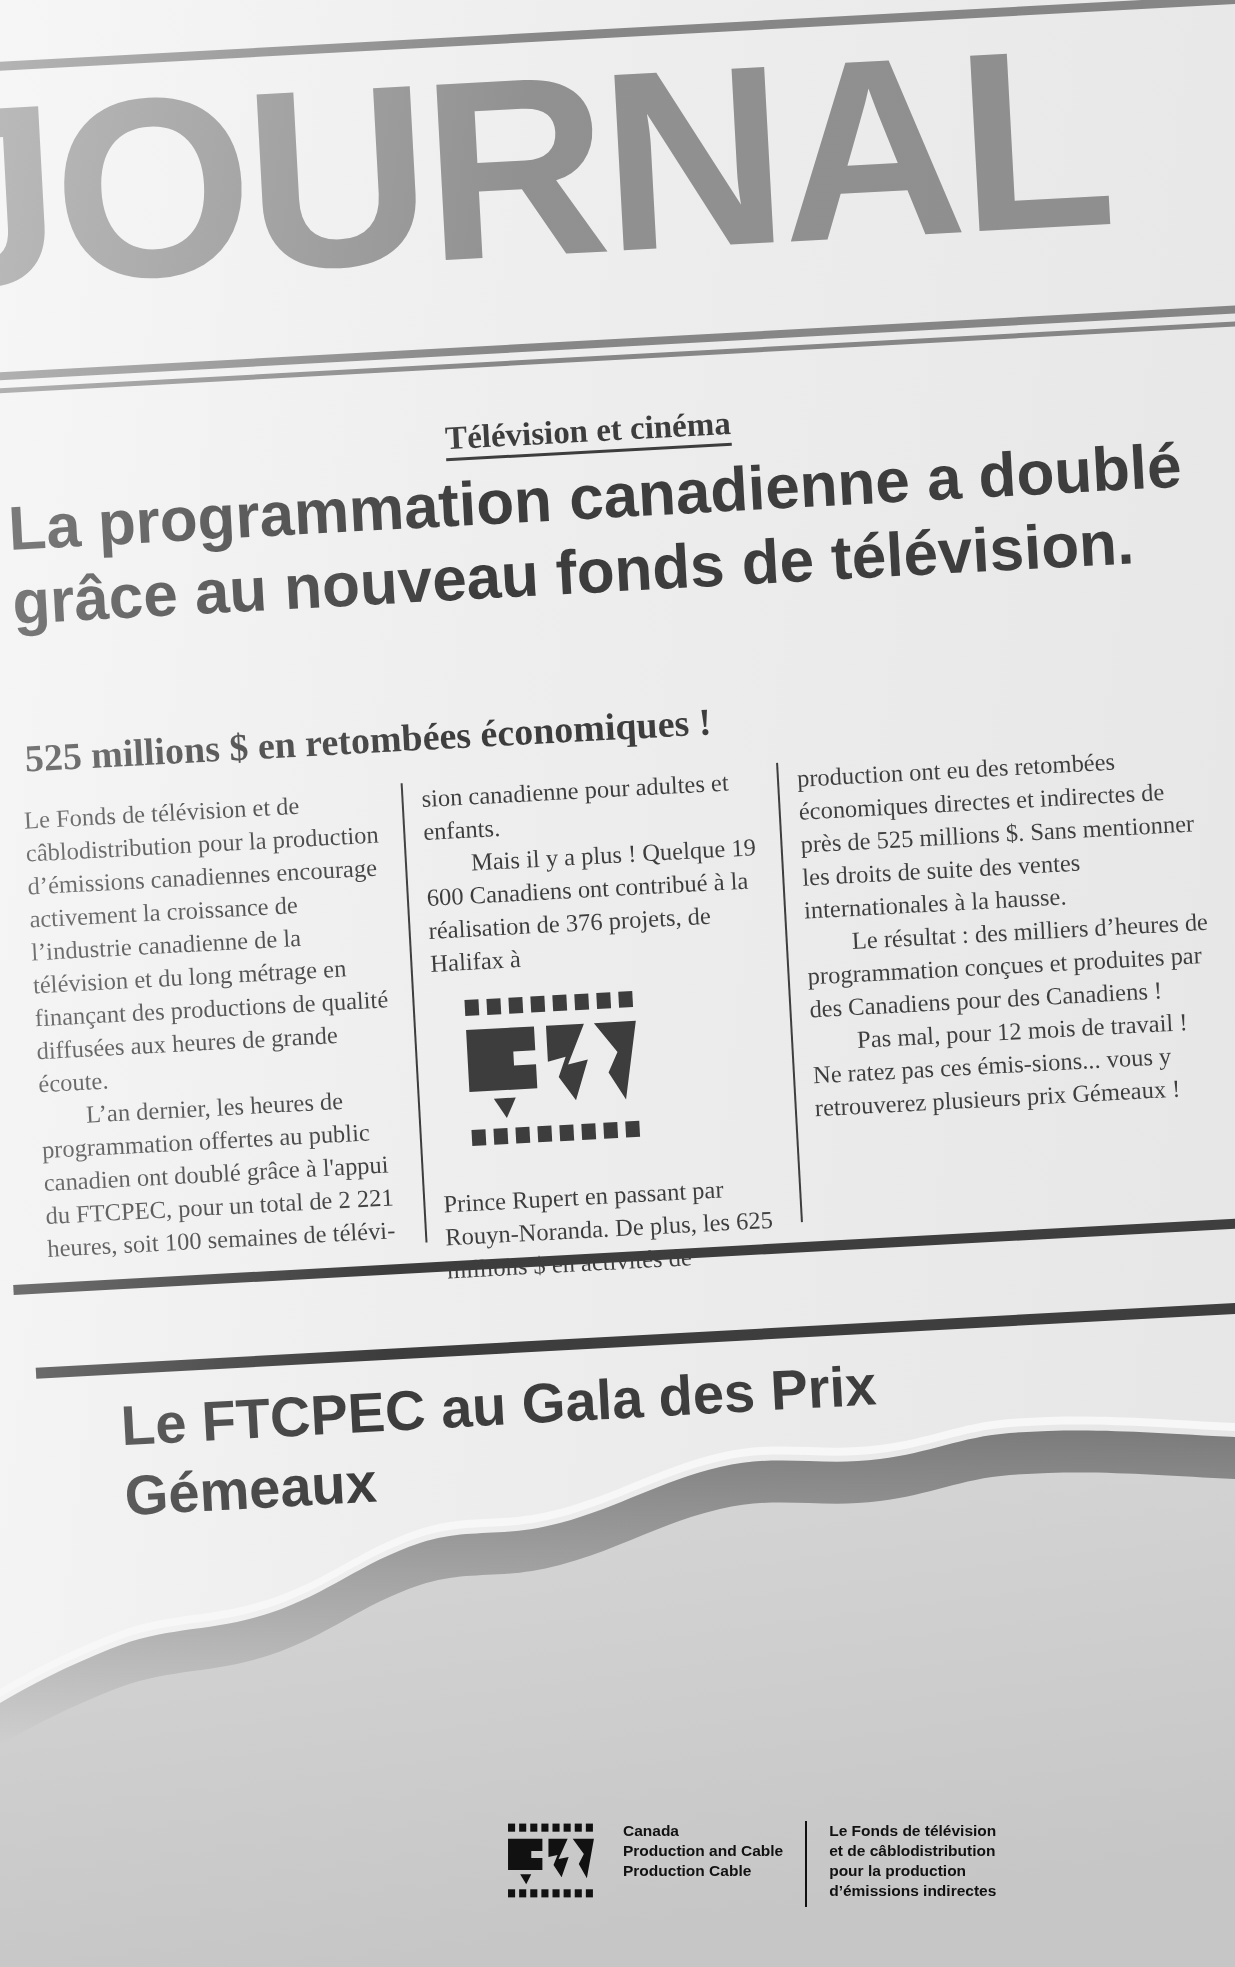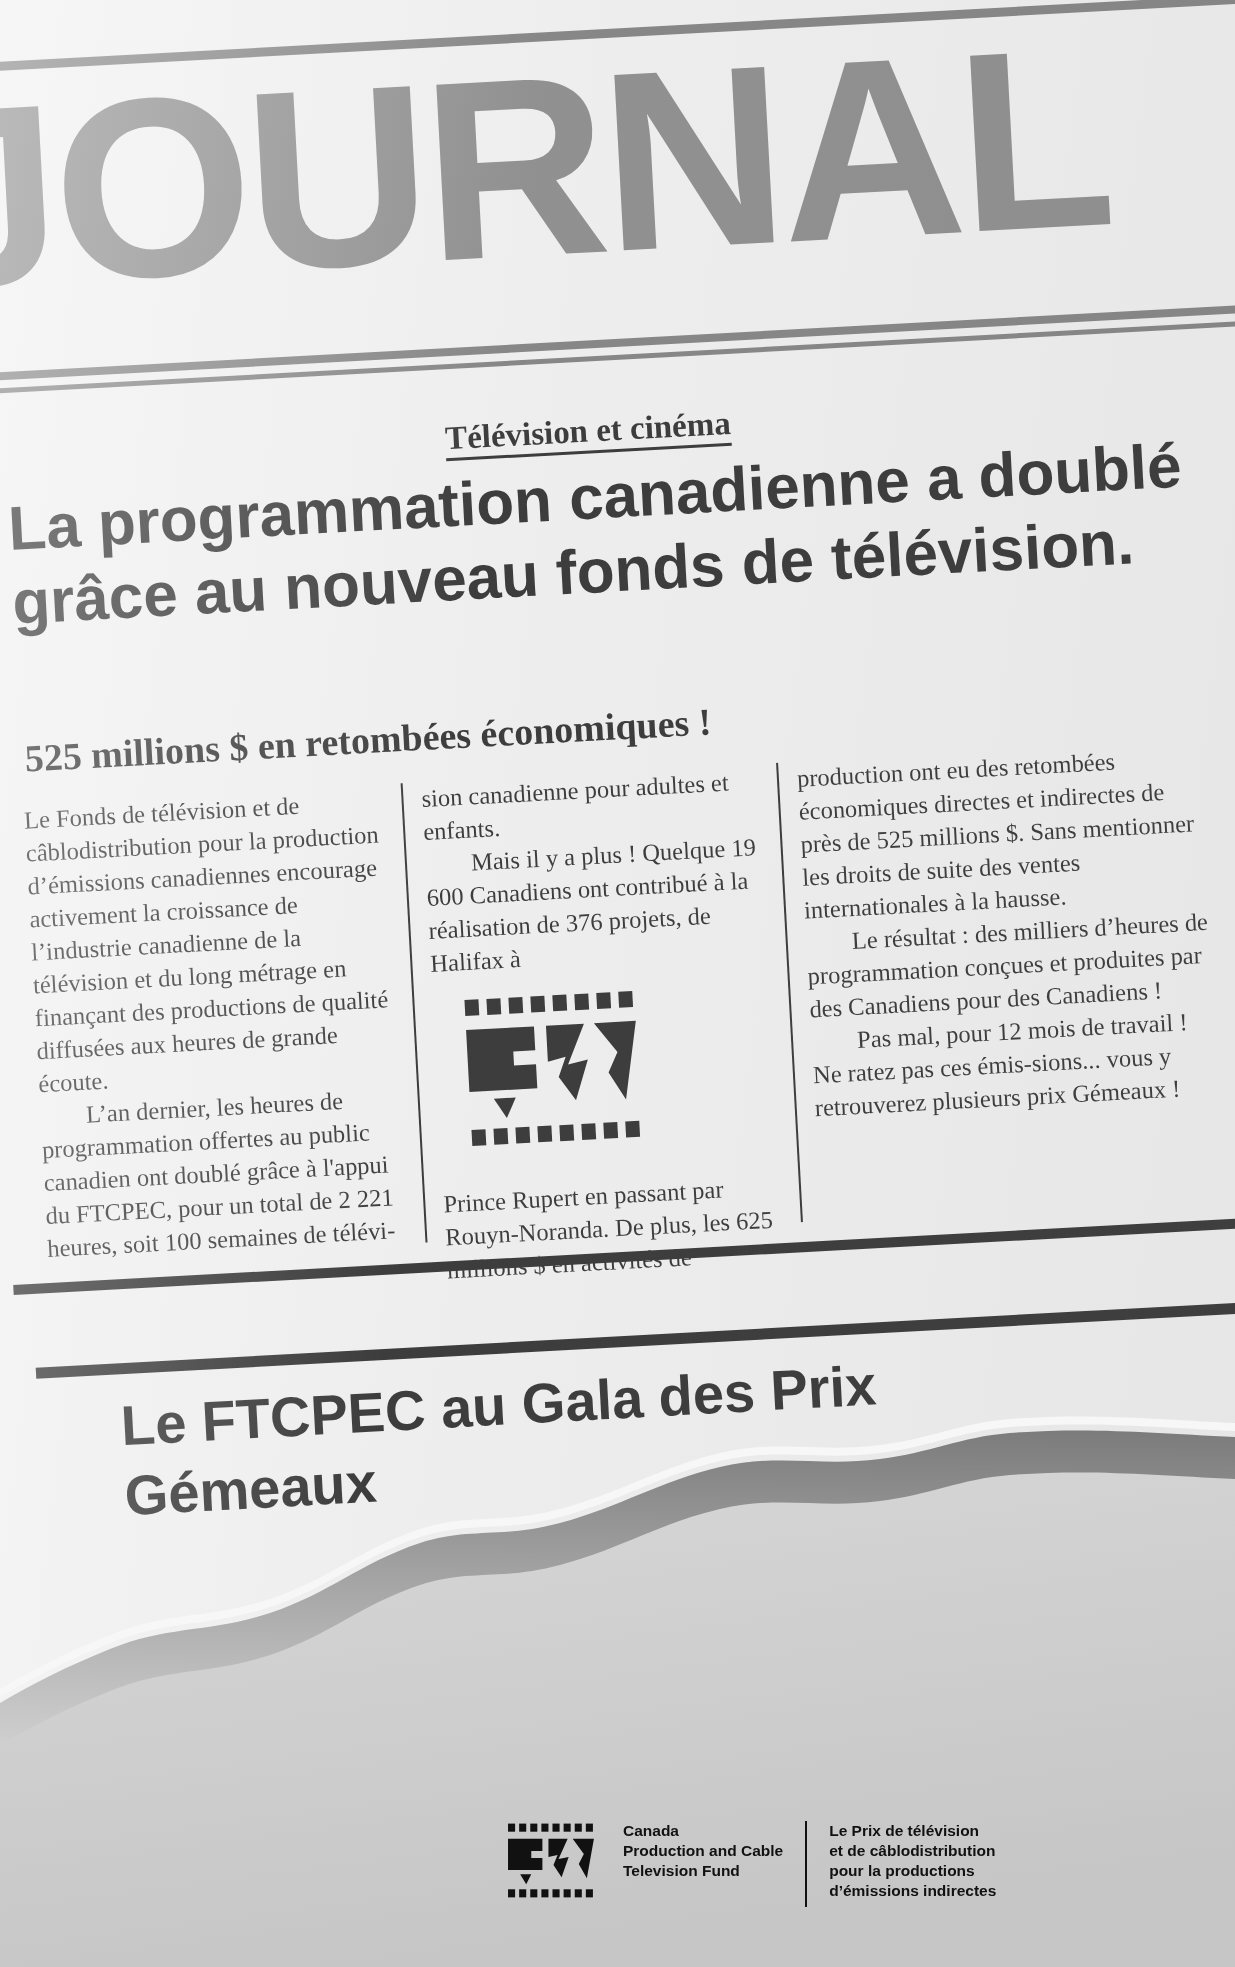--- a/index.html
+++ b/index.html
@@ -374,27 +374,27 @@
           <rect x="116" y="134" width="14" height="16"></rect>
           <rect x="138" y="134" width="14" height="16"></rect>
           <rect x="160" y="134" width="14" height="16"></rect>
         </g>
       </svg>
     </div>
 
     <div class="footer-text">
       <div>Canada</div>
       <div>Production and Cable</div>
-      <div>Television Fund</div>
+      <div>Production Cable</div>
     </div>
 
     <div class="footer-div"></div>
 
     <div class="footer-text">
-      <div>Le Prix de télévision</div>
+      <div>Le Fonds de télévision</div>
       <div>et de câblodistribution</div>
-      <div>pour la productions</div>
+      <div>pour la production</div>
       <div>d’émissions indirectes</div>
     </div>
 
   </div>
 
 </div>
 
 </body></html>

